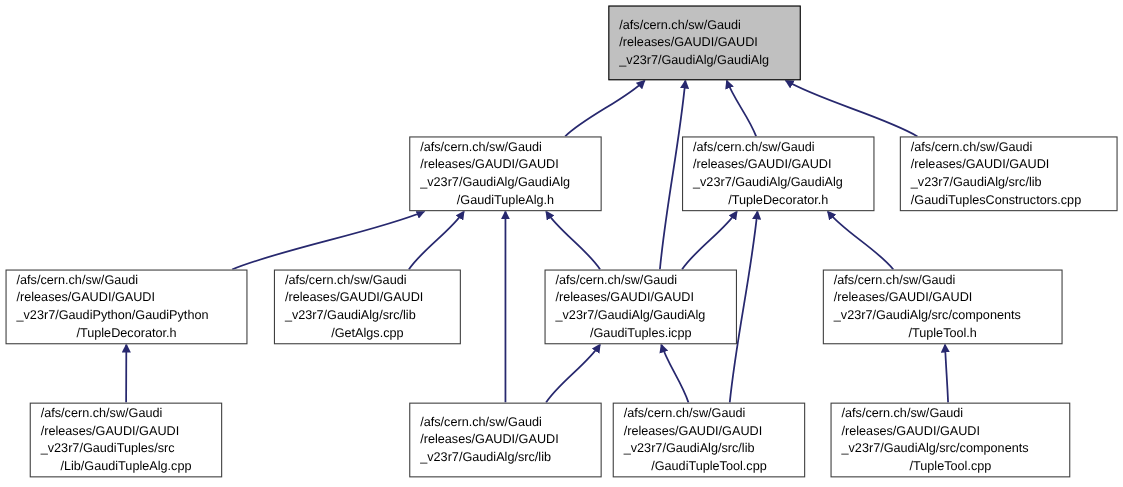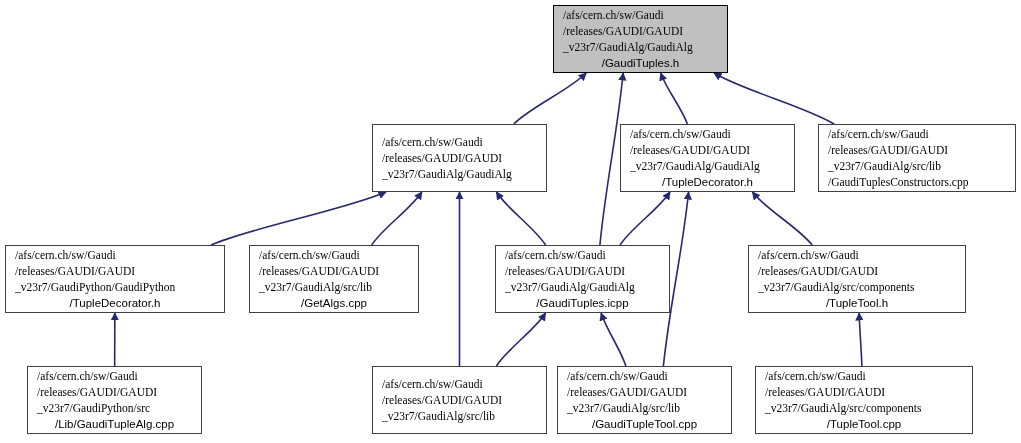--- a/index.html
+++ b/index.html
@@ -46,21 +46,20 @@
     border: 1px solid #000000;
   }
   .node .ln {
     display: block;
     width: 100%;
   }
   .node .ln.l {
     text-align: left;
     padding-left: 9px;
     box-sizing: border-box;
-    font-family: Liberation Serif, serif;
   }
 </style>
 </head>
 <body>
 
 <div id="graph">
   <svg id="edges" viewBox="0 0 1021 443" xmlns="http://www.w3.org/2000/svg">
     <defs>
       <marker id="arrow" viewBox="0 0 10 10" refX="9" refY="5" markerWidth="5.2" markerHeight="5.2" orient="auto-start-reverse">
         <path d="M 0 0 L 10 5 L 0 10 z" fill="#27286e"></path>
@@ -78,26 +77,26 @@
         <path d="M620,245 C632.5,226.45 657.5,210.55 670,192" marker-end="url(#arrow)"></path>
         <path d="M812.15,245 C797.2,226.45 767.3,210.55 752.35,192" marker-end="url(#arrow)"></path>
         <path d="M663.4,366 C669.7,305.1 682.3,252.9 688.6,192" marker-end="url(#arrow)"></path>
         <path d="M114.65,366 C114.7,347.45 114.8,331.55 114.85,313" marker-end="url(#arrow)"></path>
         <path d="M496.4,366 C508.7,347.45 533.3,331.55 545.6,313" marker-end="url(#arrow)"></path>
         <path d="M625.9,366 C619.7,347.45 607.3,331.55 601.1,313" marker-end="url(#arrow)"></path>
         <path d="M861.9,366 C861.2,347.45 859.8,331.55 859.1,313" marker-end="url(#arrow)"></path>
       </g>
   </svg>
   <div id="nodes">
-      <div class="node root" style="left: 553px; top: 5px; width: 175px; height: 68px;"><span class="ln l">/afs/cern.ch/sw/Gaudi</span><span class="ln l">/releases/GAUDI/GAUDI</span><span class="ln l">_v23r7/GaudiAlg/GaudiAlg</span><span class="ln c">/GaudiTuples.h</span></div>
-      <div class="node" style="left: 372px; top: 124px; width: 175px; height: 68px;"><span class="ln l">/afs/cern.ch/sw/Gaudi</span><span class="ln l">/releases/GAUDI/GAUDI</span><span class="ln l">_v23r7/GaudiAlg/GaudiAlg</span></div>
+      <div class="node root" style="left: 553px; top: 5px; width: 175px; height: 68px;"><span class="ln l">/afs/cern.ch/sw/Gaudi</span><span class="ln l">/releases/GAUDI/GAUDI</span><span class="ln l">_v23r7/GaudiAlg/GaudiAlg</span></div>
+      <div class="node" style="left: 372px; top: 124px; width: 175px; height: 68px;"><span class="ln l">/afs/cern.ch/sw/Gaudi</span><span class="ln l">/releases/GAUDI/GAUDI</span><span class="ln l">_v23r7/GaudiAlg/GaudiAlg</span><span class="ln c">/GaudiTupleAlg.h</span></div>
       <div class="node" style="left: 620px; top: 124px; width: 175px; height: 68px;"><span class="ln l">/afs/cern.ch/sw/Gaudi</span><span class="ln l">/releases/GAUDI/GAUDI</span><span class="ln l">_v23r7/GaudiAlg/GaudiAlg</span><span class="ln c">/TupleDecorator.h</span></div>
       <div class="node" style="left: 818px; top: 124px; width: 198px; height: 68px;"><span class="ln l">/afs/cern.ch/sw/Gaudi</span><span class="ln l">/releases/GAUDI/GAUDI</span><span class="ln l">_v23r7/GaudiAlg/src/lib</span><span class="ln l">/GaudiTuplesConstructors.cpp</span></div>
       <div class="node" style="left: 5px; top: 245px; width: 220px; height: 68px;"><span class="ln l">/afs/cern.ch/sw/Gaudi</span><span class="ln l">/releases/GAUDI/GAUDI</span><span class="ln l">_v23r7/GaudiPython/GaudiPython</span><span class="ln c">/TupleDecorator.h</span></div>
       <div class="node" style="left: 249px; top: 245px; width: 170px; height: 68px;"><span class="ln l">/afs/cern.ch/sw/Gaudi</span><span class="ln l">/releases/GAUDI/GAUDI</span><span class="ln l">_v23r7/GaudiAlg/src/lib</span><span class="ln c">/GetAlgs.cpp</span></div>
       <div class="node" style="left: 495px; top: 245px; width: 175px; height: 68px;"><span class="ln l">/afs/cern.ch/sw/Gaudi</span><span class="ln l">/releases/GAUDI/GAUDI</span><span class="ln l">_v23r7/GaudiAlg/GaudiAlg</span><span class="ln c">/GaudiTuples.icpp</span></div>
       <div class="node" style="left: 748px; top: 245px; width: 218px; height: 68px;"><span class="ln l">/afs/cern.ch/sw/Gaudi</span><span class="ln l">/releases/GAUDI/GAUDI</span><span class="ln l">_v23r7/GaudiAlg/src/components</span><span class="ln c">/TupleTool.h</span></div>
-      <div class="node" style="left: 27px; top: 366px; width: 175px; height: 68px;"><span class="ln l">/afs/cern.ch/sw/Gaudi</span><span class="ln l">/releases/GAUDI/GAUDI</span><span class="ln l">_v23r7/GaudiPython/src</span><span class="ln c">/Lib/GaudiTupleAlg.cpp</span></div>
+      <div class="node" style="left: 27px; top: 366px; width: 175px; height: 68px;"><span class="ln l">/afs/cern.ch/sw/Gaudi</span><span class="ln l">/releases/GAUDI/GAUDI</span><span class="ln l">_v23r7/GaudiTuples/src</span><span class="ln c">/Lib/GaudiTupleAlg.cpp</span></div>
       <div class="node" style="left: 372px; top: 366px; width: 175px; height: 68px;"><span class="ln l">/afs/cern.ch/sw/Gaudi</span><span class="ln l">/releases/GAUDI/GAUDI</span><span class="ln l">_v23r7/GaudiAlg/src/lib</span></div>
       <div class="node" style="left: 557px; top: 366px; width: 175px; height: 68px;"><span class="ln l">/afs/cern.ch/sw/Gaudi</span><span class="ln l">/releases/GAUDI/GAUDI</span><span class="ln l">_v23r7/GaudiAlg/src/lib</span><span class="ln c">/GaudiTupleTool.cpp</span></div>
       <div class="node" style="left: 755px; top: 366px; width: 218px; height: 68px;"><span class="ln l">/afs/cern.ch/sw/Gaudi</span><span class="ln l">/releases/GAUDI/GAUDI</span><span class="ln l">_v23r7/GaudiAlg/src/components</span><span class="ln c">/TupleTool.cpp</span></div>
     </div>
 </div>
 
 </body></html>

